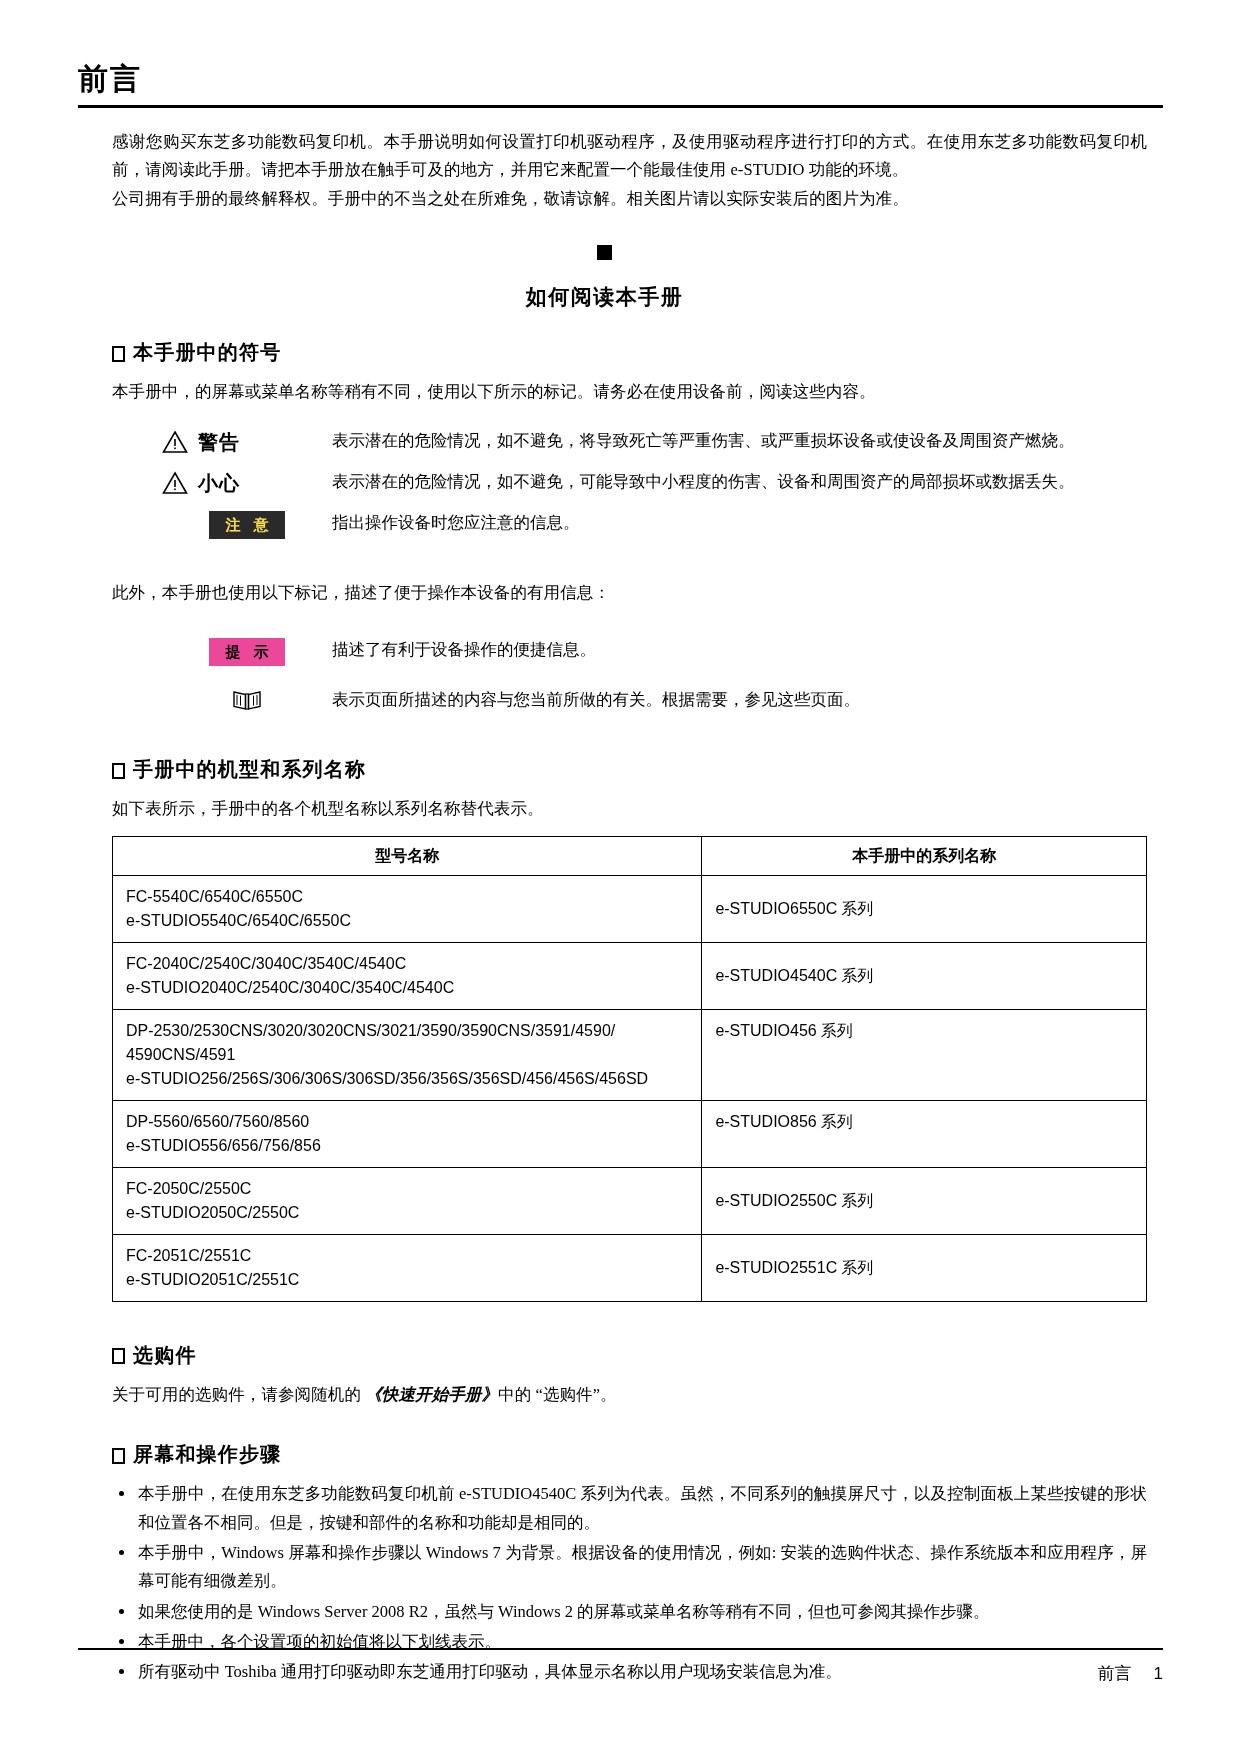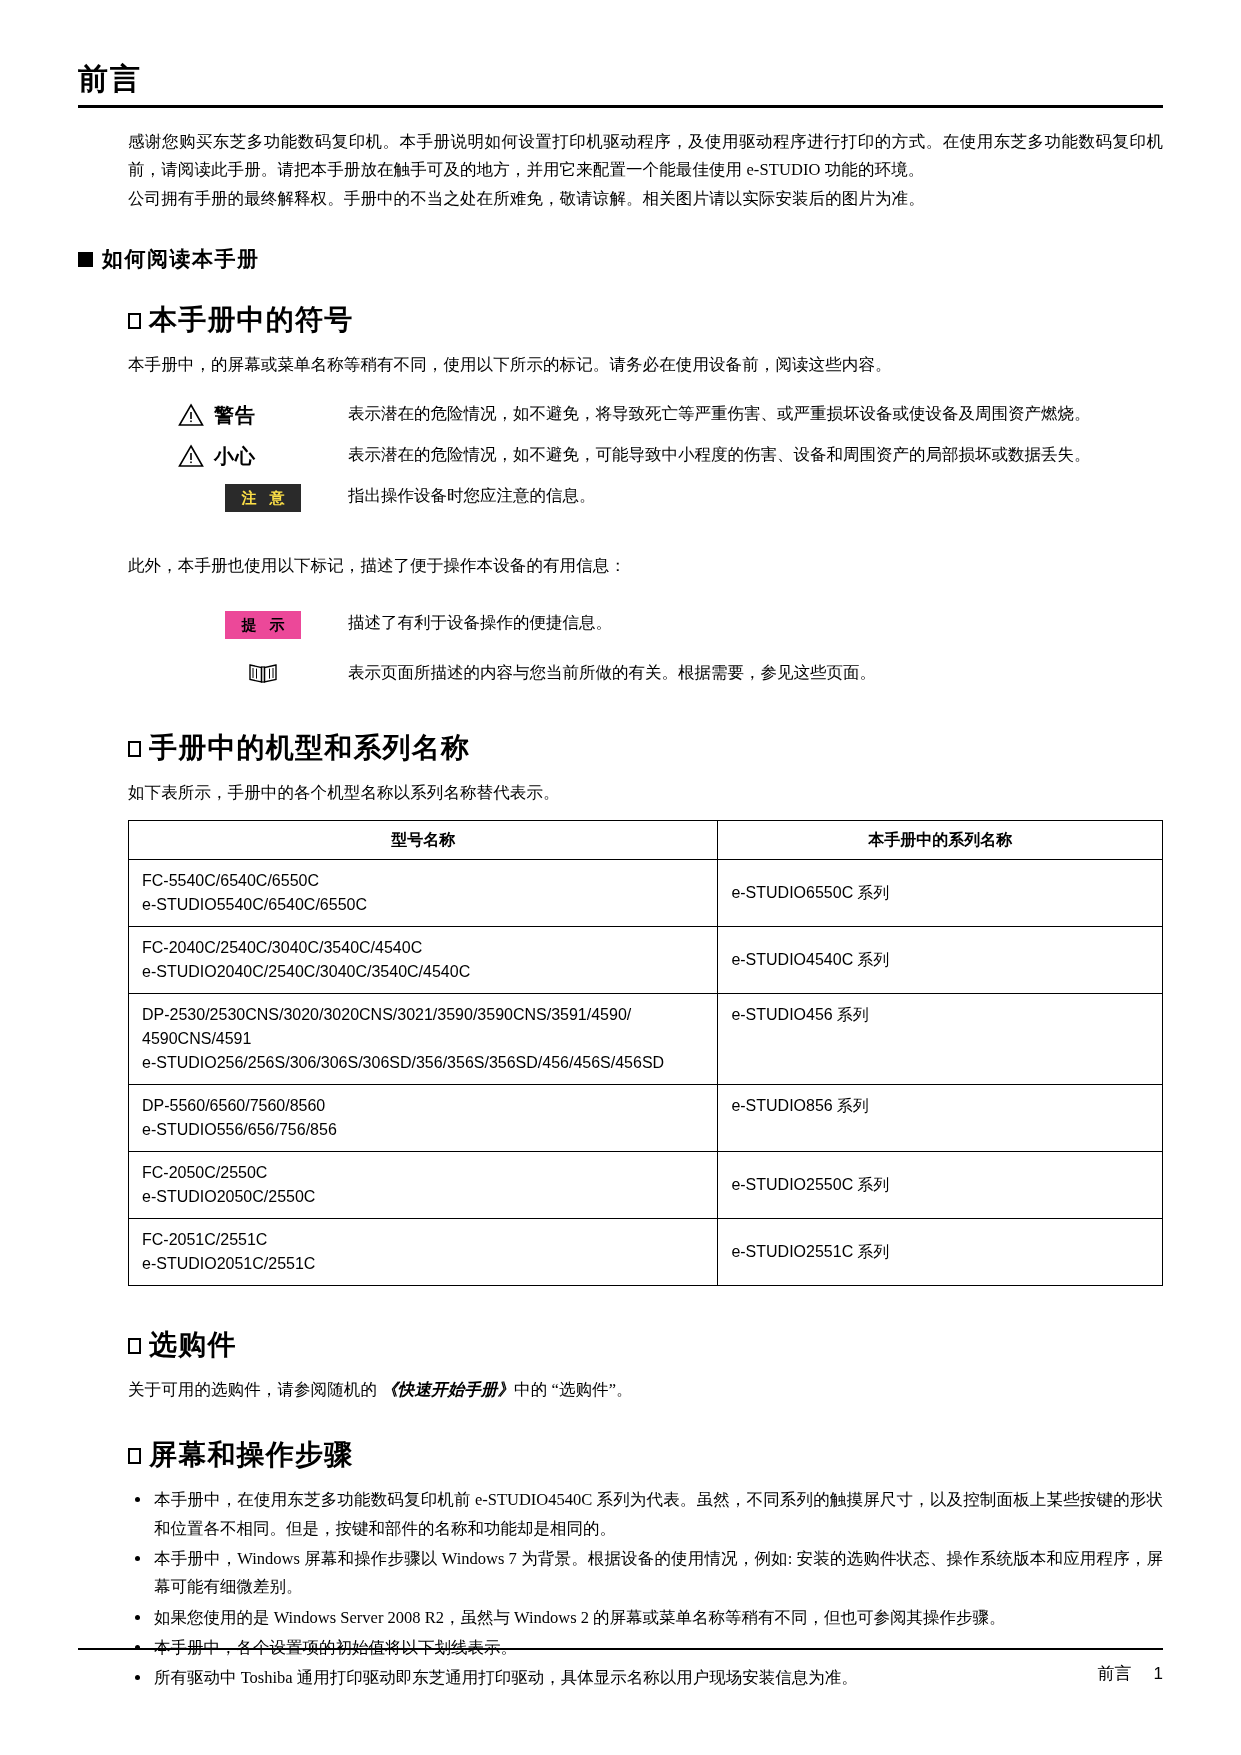--- a/index.html
+++ b/index.html
@@ -39,21 +39,21 @@
   }
   .page-header .rule {
     border-top: 3px solid #000000;
     width: 100%;
     height: 0;
   }
 
   
   .content {
     position: absolute;
-    left: 78px;
+    left: 62px;
     top: 112px;
     width: 1085px;
   }
   .indent1 { margin-left: 50px; }
   .indent2 { margin-left: 50px; }
 
   p.para {
     font-size: 16.5px;
     line-height: 1.72;
     margin: 0;
@@ -63,32 +63,33 @@
 
   
   h2.h-square {
     font-family: "DejaVu Sans", "Liberation Sans", sans-serif;
     font-size: 21px;
     font-weight: bold;
     letter-spacing: 1.5px;
     margin: 0;
     display: flex;
     align-items: center;
-    gap: 9px;
+    gap: 23px;
+    flex-direction: column;
   }
   .sq-marker {
     display: inline-block;
     width: 15px;
     height: 15px;
     background: #000;
     flex: 0 0 auto;
   }
   h3.h-box {
     font-family: "DejaVu Sans", "Liberation Sans", sans-serif;
-    font-size: 28px;
+    font-size: 20px;
     font-weight: bold;
     letter-spacing: 1.2px;
     margin: 0;
     display: flex;
     align-items: center;
     gap: 8px;
   }
   .box-marker {
     display: inline-block;
     width: 13px;

